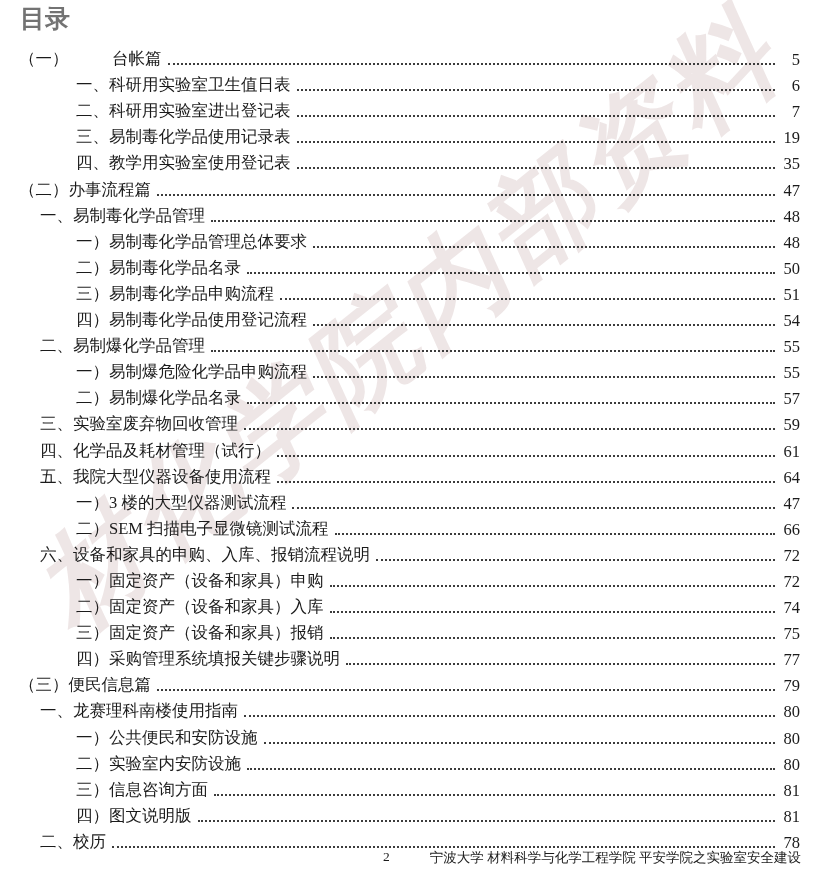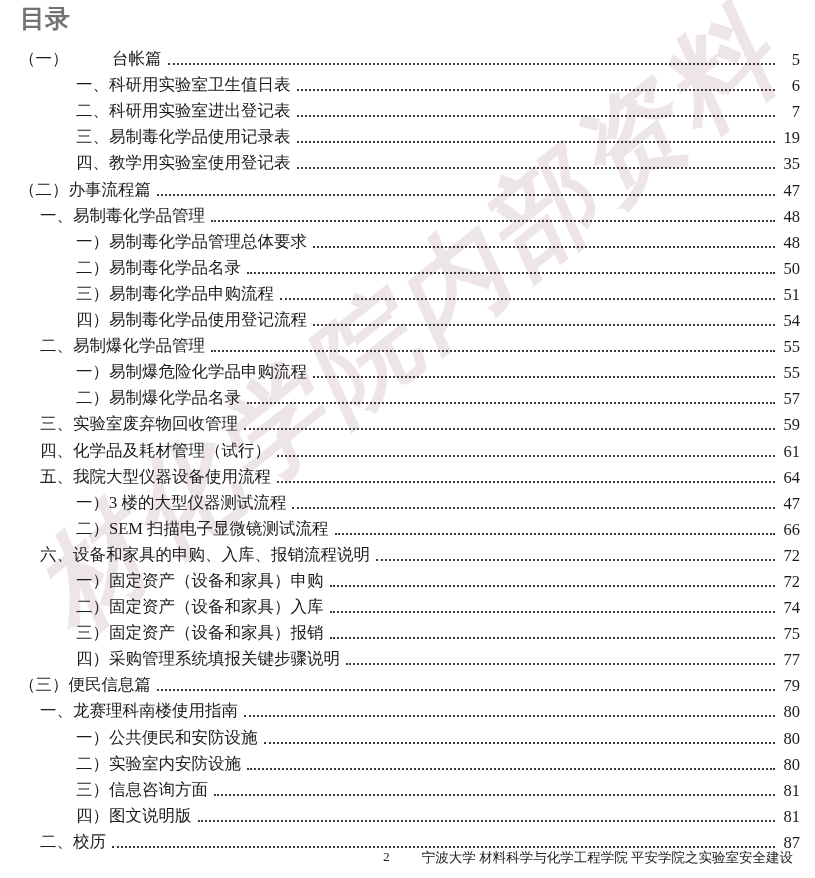--- a/index.html
+++ b/index.html
@@ -90,21 +90,21 @@
     color: #1b1b1b;
     z-index: 1;
   }
   .footer .pagenum {
     position: absolute;
     left: 383px;
     top: 0;
   }
   .footer .note {
     position: absolute;
-    right: 8px;
+    right: 0;
     top: 0;
     white-space: nowrap;
   }
 </style>
 </head>
 <body>
 
 <div class="page">
 
   <div class="watermark">材化学院内部资料</div>
@@ -319,21 +319,21 @@
 
       <span class="t">四）图文说明版</span>
       <span class="dots"></span>
       <span class="pg">81</span>
     </div>
 
     <div class="row ind1">
 
       <span class="t">二、校历</span>
       <span class="dots"></span>
-      <span class="pg">87</span>
+      <span class="pg">78</span>
     </div>
   </div>
 
   <div class="footer">
     <span class="pagenum">2</span>
     <span class="note">宁波大学 材料科学与化学工程学院 平安学院之实验室安全建设</span>
   </div>
 
 </div>
 

